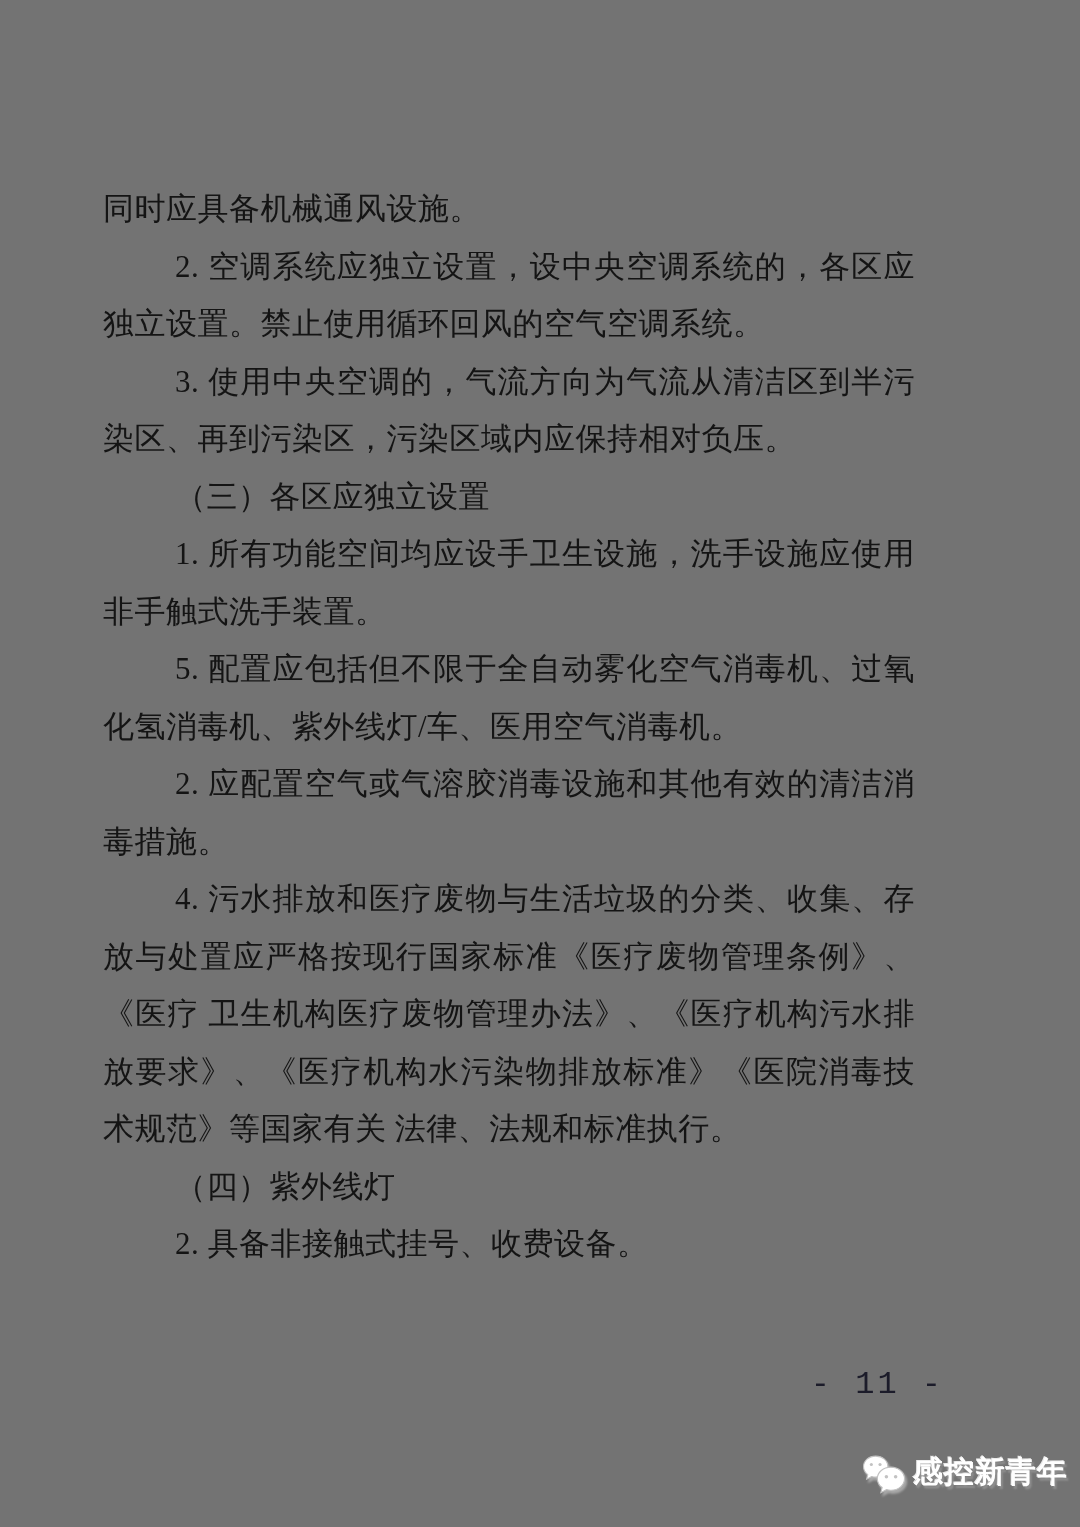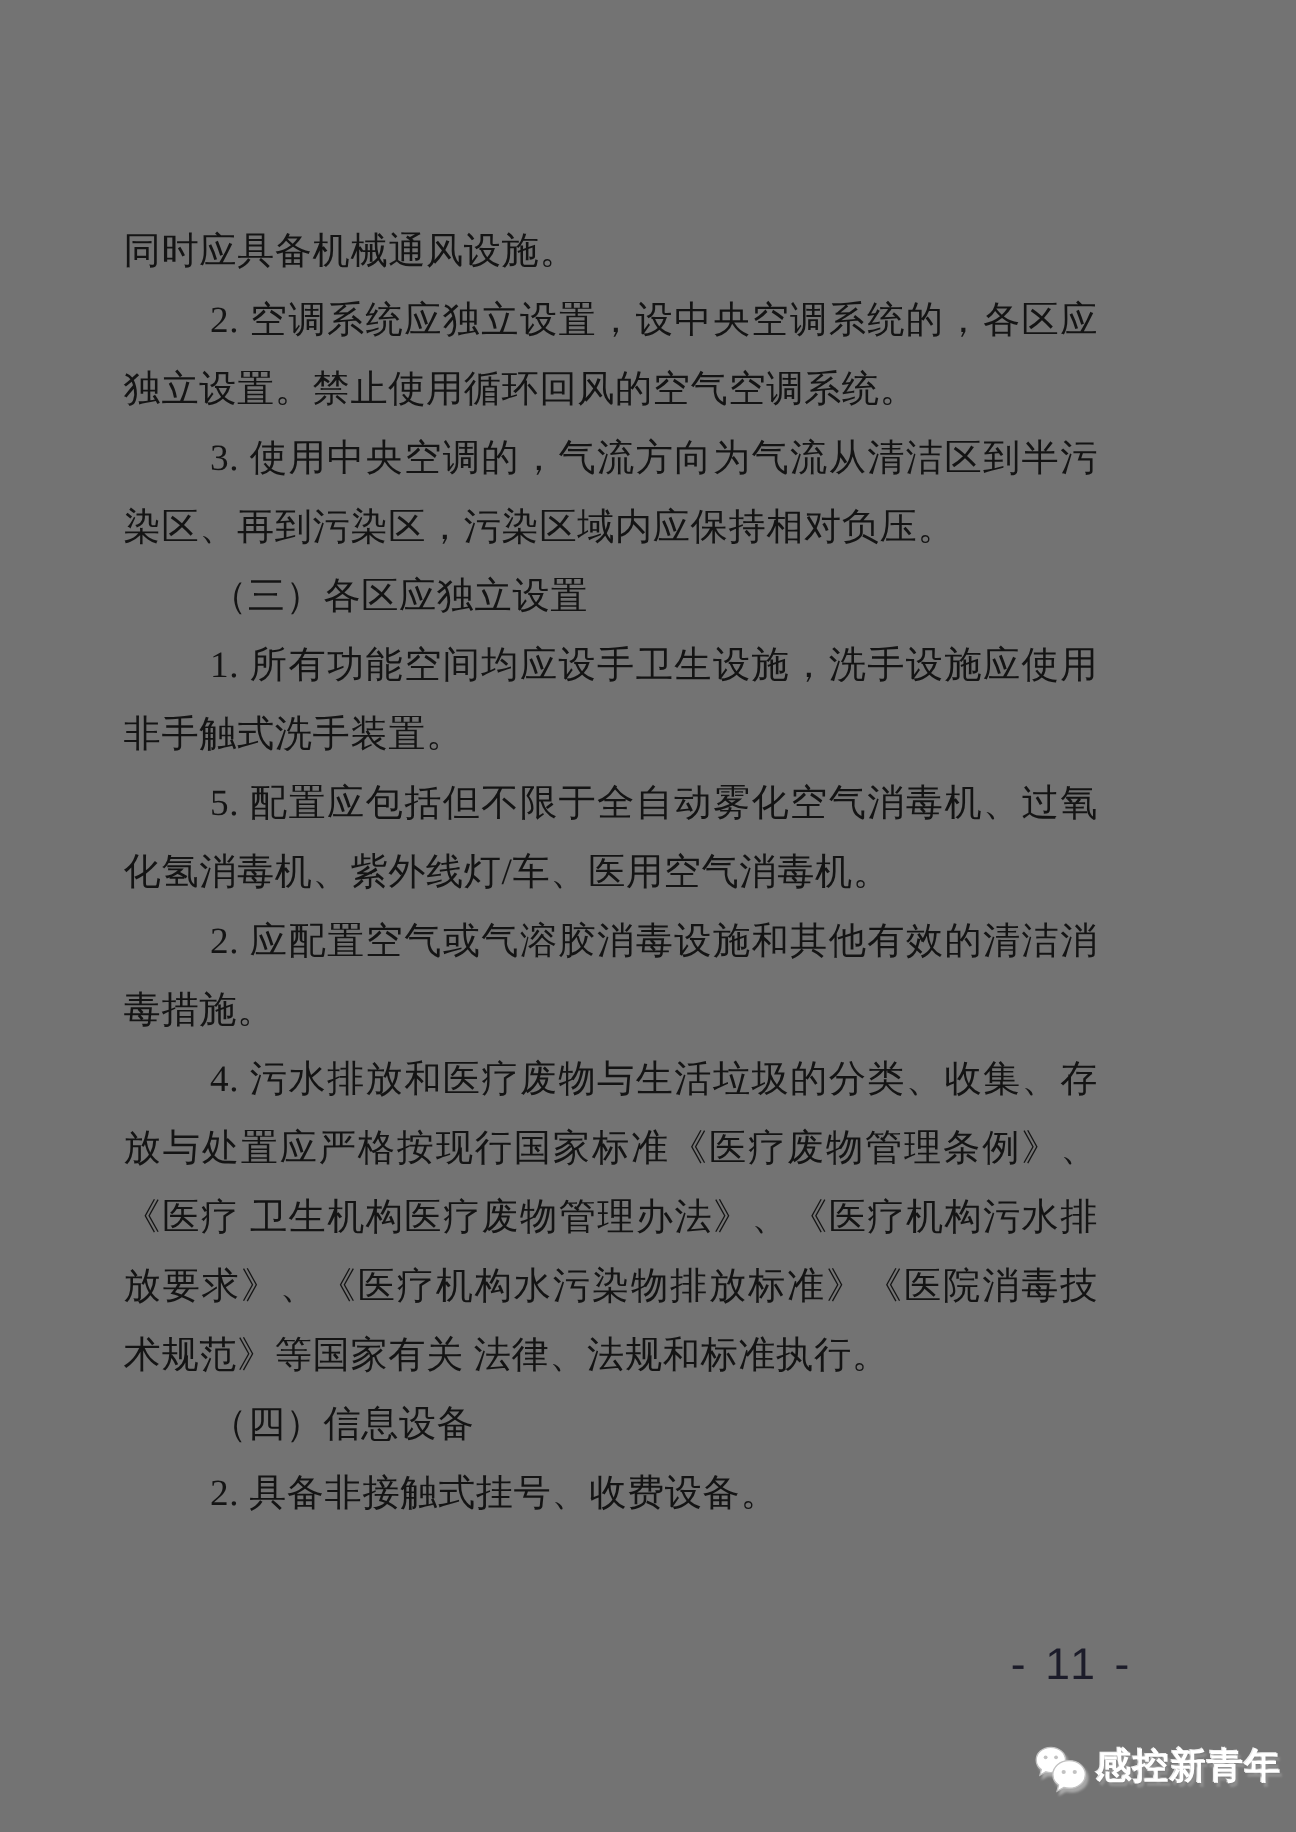--- a/index.html
+++ b/index.html
@@ -30,24 +30,24 @@
     margin: 0;
     padding: 0;
   }
   .content p.indent {
     text-indent: 72px;
   }
   .page-number {
     position: absolute;
     top: 1366px;
     right: 136px;
-    font-size: 37px;
+    font-size: 32px;
     color: #1c1c2a;
     letter-spacing: 3px;
-    font-family: Liberation Sans, sans-serif;
+    font-family: Liberation Mono, monospace;
   }
   .watermark {
     position: absolute;
     left: 860px;
     top: 1452px;
     display: flex;
   }
   .watermark .wm-icon {
     width: 48px;
     height: 46px;
@@ -71,21 +71,21 @@
 
   <div class="content">
     <p>同时应具备机械通风设施。</p>
     <p class="indent">2. 空调系统应独立设置，设中央空调系统的，各区应独立设置。禁止使用循环回风的空气空调系统。</p>
     <p class="indent">3. 使用中央空调的，气流方向为气流从清洁区到半污染区、再到污染区，污染区域内应保持相对负压。</p>
     <p class="indent">（三）各区应独立设置</p>
     <p class="indent">1. 所有功能空间均应设手卫生设施，洗手设施应使用非手触式洗手装置。</p>
     <p class="indent">5. 配置应包括但不限于全自动雾化空气消毒机、过氧化氢消毒机、紫外线灯/车、医用空气消毒机。</p>
     <p class="indent">2. 应配置空气或气溶胶消毒设施和其他有效的清洁消毒措施。</p>
     <p class="indent">4. 污水排放和医疗废物与生活垃圾的分类、收集、存放与处置应严格按现行国家标准《医疗废物管理条例》、《医疗 卫生机构医疗废物管理办法》、《医疗机构污水排放要求》、《医疗机构水污染物排放标准》《医院消毒技术规范》等国家有关 法律、法规和标准执行。</p>
-    <p class="indent">（四）信息设备</p>
+    <p class="indent">（四）紫外线灯</p>
     <p class="indent">2. 具备非接触式挂号、收费设备。</p>
   </div>
 
   <div class="page-number">- 11 -</div>
 
   <div class="watermark">
     <svg class="wm-icon" viewBox="0 0 52 48" xmlns="http://www.w3.org/2000/svg">
 
       <path d="M17 3.5 C9.5 3.5 3.8 8.6 3.8 14.9 C3.8 18.4 5.6 21.5 8.4 23.6 L7.2 28.6 L12.6 25.6 C14 26 15.5 26.3 17 26.3 C24.5 26.3 30.2 21.2 30.2 14.9 C30.2 8.6 24.5 3.5 17 3.5 Z" fill="#ffffff" stroke="#c2c2c2" stroke-width="1.2"></path>
       <circle cx="12.3" cy="12.6" r="1.7" fill="#c2c2c2"></circle>

